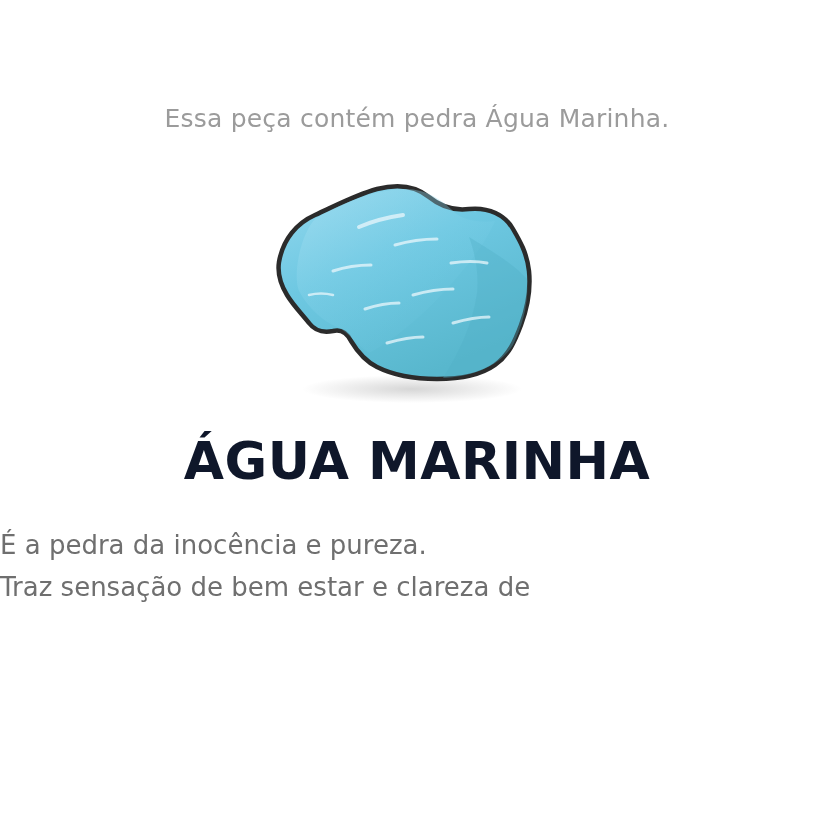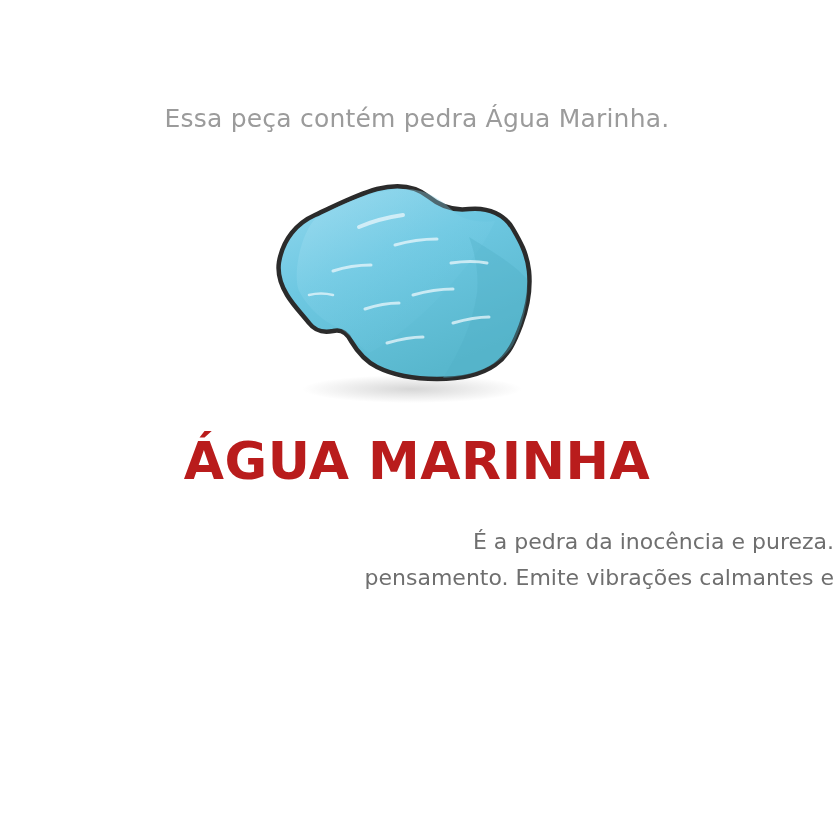--- a/index.html
+++ b/index.html
@@ -50,33 +50,33 @@
     display: block;
     width: 100%;
     height: 100%;
   }
 
   
   .stone-name {
     margin-top: 26px;
     font-size: 52px;
     font-weight: 700;
-    color: #b91c1c;
+    color: #0f172a;
     letter-spacing: 0.5px;
     text-align: center;
     line-height: 1.1;
   }
 
   
   .description {
     margin-top: 34px;
     width: 100%;
-    text-align: right;
+    text-align: left;
     color: #6f6f6f;
-    font-size: 22px;
+    font-size: 26px;
     line-height: 1.62;
     font-weight: 400;
   }
   .description .line {
     display: block;
     white-space: nowrap;
   }
 </style>
 </head>
 <body>
@@ -137,16 +137,16 @@
         <path d="M150 176 C 164 172, 176 170, 186 170" stroke-width="3"></path>
         <path d="M72 128 C 80 126, 88 126, 96 128" stroke-width="2.5"></path>
       </g>
     </svg>
   </div>
 
   <div class="stone-name">ÁGUA MARINHA</div>
 
   <div class="description">
     <span class="line">É a pedra da inocência e pureza.</span>
-    <span class="line">pensamento. Emite vibrações calmantes e</span>
+    <span class="line">Traz sensação de bem estar e clareza de</span>
   </div>
 
 </div>
 
 </body></html>

